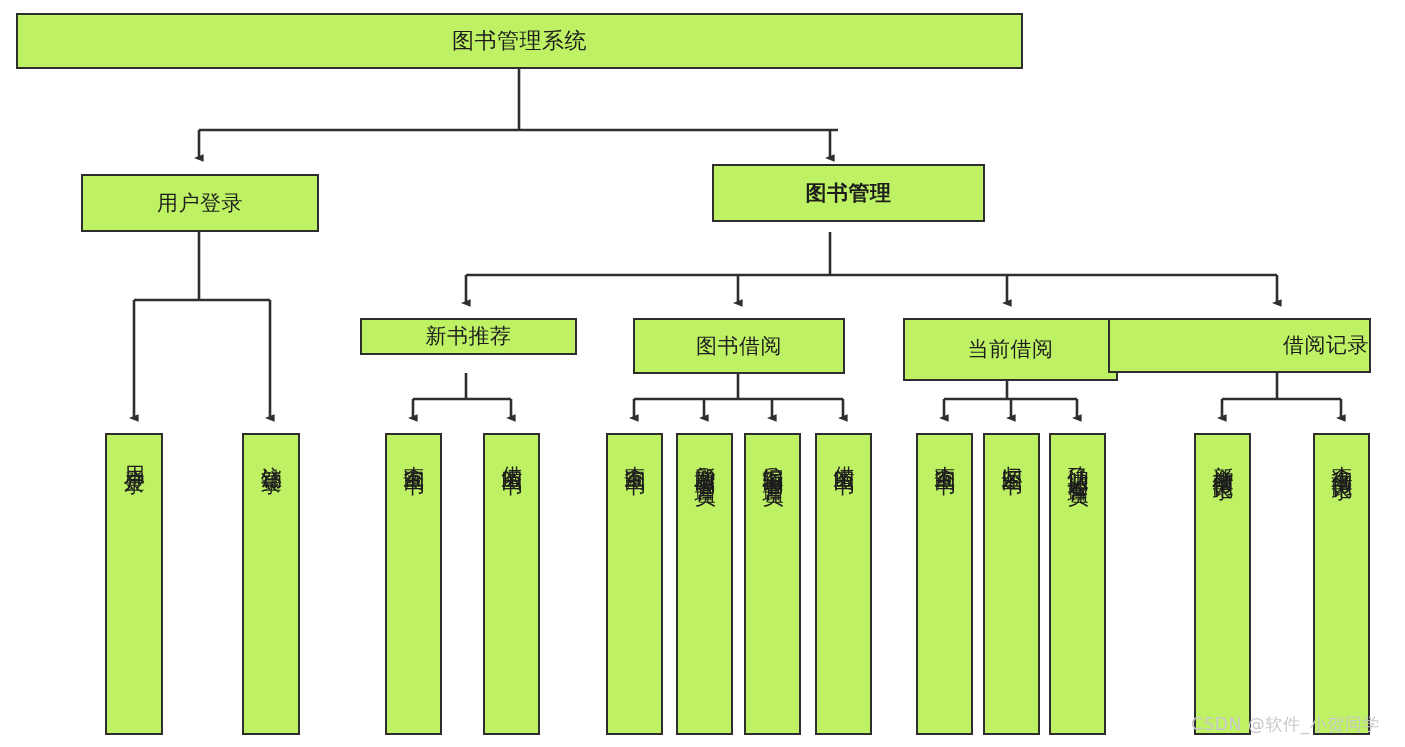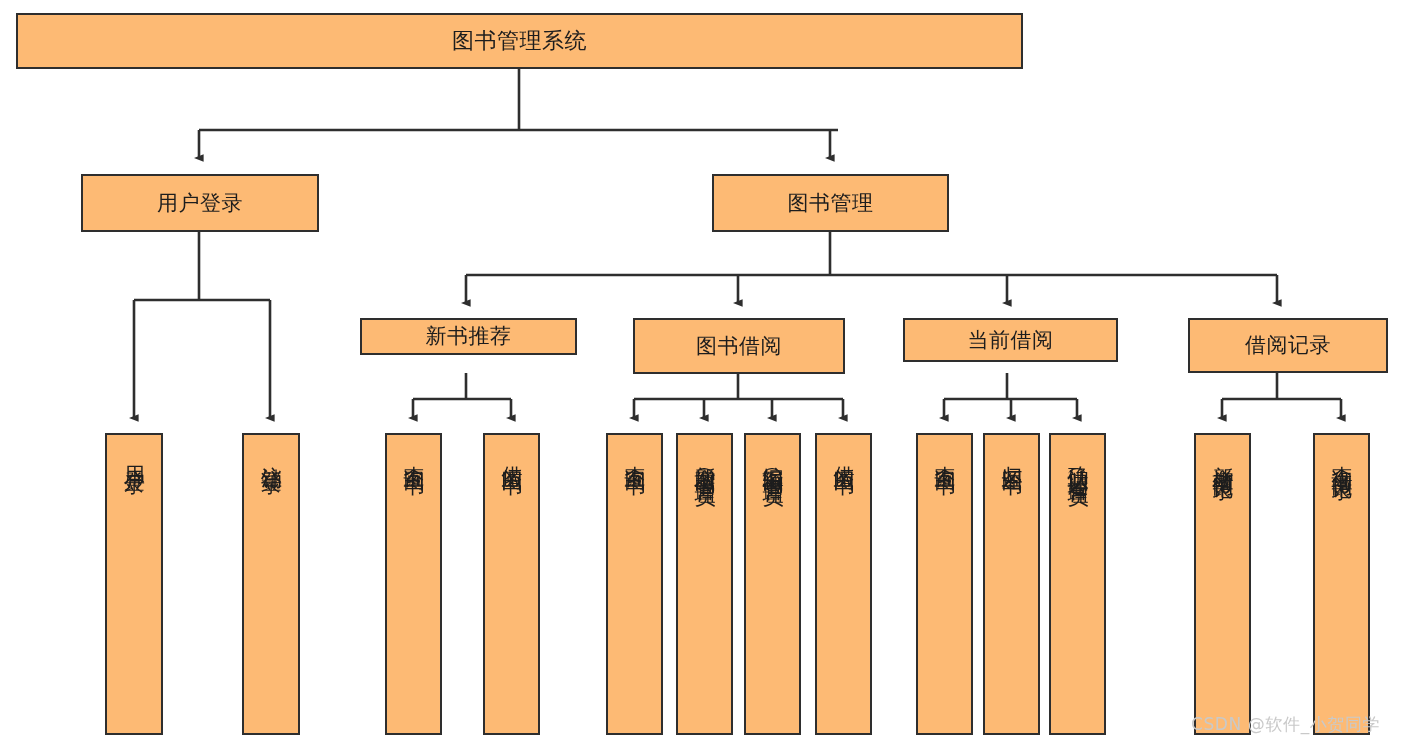--- a/index.html
+++ b/index.html
@@ -22,21 +22,21 @@
     position: absolute;
     left: 0;
     top: 0;
     width: 1405px;
     height: 747px;
     pointer-events: none;
   }
   .node {
     position: absolute;
     box-sizing: border-box;
-    background: #fdba74;
+    background: #bef264;
     border: 2px solid #2e2e2e;
     display: flex;
     align-items: center;
     justify-content: center;
     color: #1d1d1d;
     z-index: 2;
   }
   .node .label {
     text-align: center;
     line-height: 1.25;
@@ -129,34 +129,34 @@
     </g>
   </svg>
 
   <div class="node root horiz" style="left:16px; top:13px; width:1007px; height:56px;">
     <span class="label">图书管理系统</span>
   </div>
 
   <div class="node horiz" style="left:81px; top:174px; width:238px; height:58px;">
     <span class="label">用户登录</span>
   </div>
-  <div class="node horiz" style="left:712px; top:174px; width:237px; height:58px;">
+  <div class="node horiz" style="left:712px; top:164px; width:273px; height:58px;font-weight:bold;">
     <span class="label">图书管理</span>
   </div>
 
   <div class="node horiz" style="left:360px; top:318px; width:217px; height:37px;">
     <span class="label">新书推荐</span>
   </div>
   <div class="node horiz" style="left:633px; top:318px; width:212px; height:56px;">
     <span class="label">图书借阅</span>
   </div>
-  <div class="node horiz" style="left:903px; top:318px; width:215px; height:44px;">
+  <div class="node horiz" style="left:903px; top:318px; width:215px; height:63px;">
     <span class="label">当前借阅</span>
   </div>
-  <div class="node horiz" style="left:1188px; top:318px; width:200px; height:55px;">
+  <div class="node horiz" style="left:1108px; top:318px; width:263px; height:55px;justify-content:flex-end;">
     <span class="label">借阅记录</span>
   </div>
 
   <div class="node vert" style="left:105px; top:433px; width:58px; height:302px;">
     <span class="label">用户登录</span>
   </div>
   <div class="node vert" style="left:242px; top:433px; width:58px; height:302px;">
     <span class="label">注销登录</span>
   </div>
 

